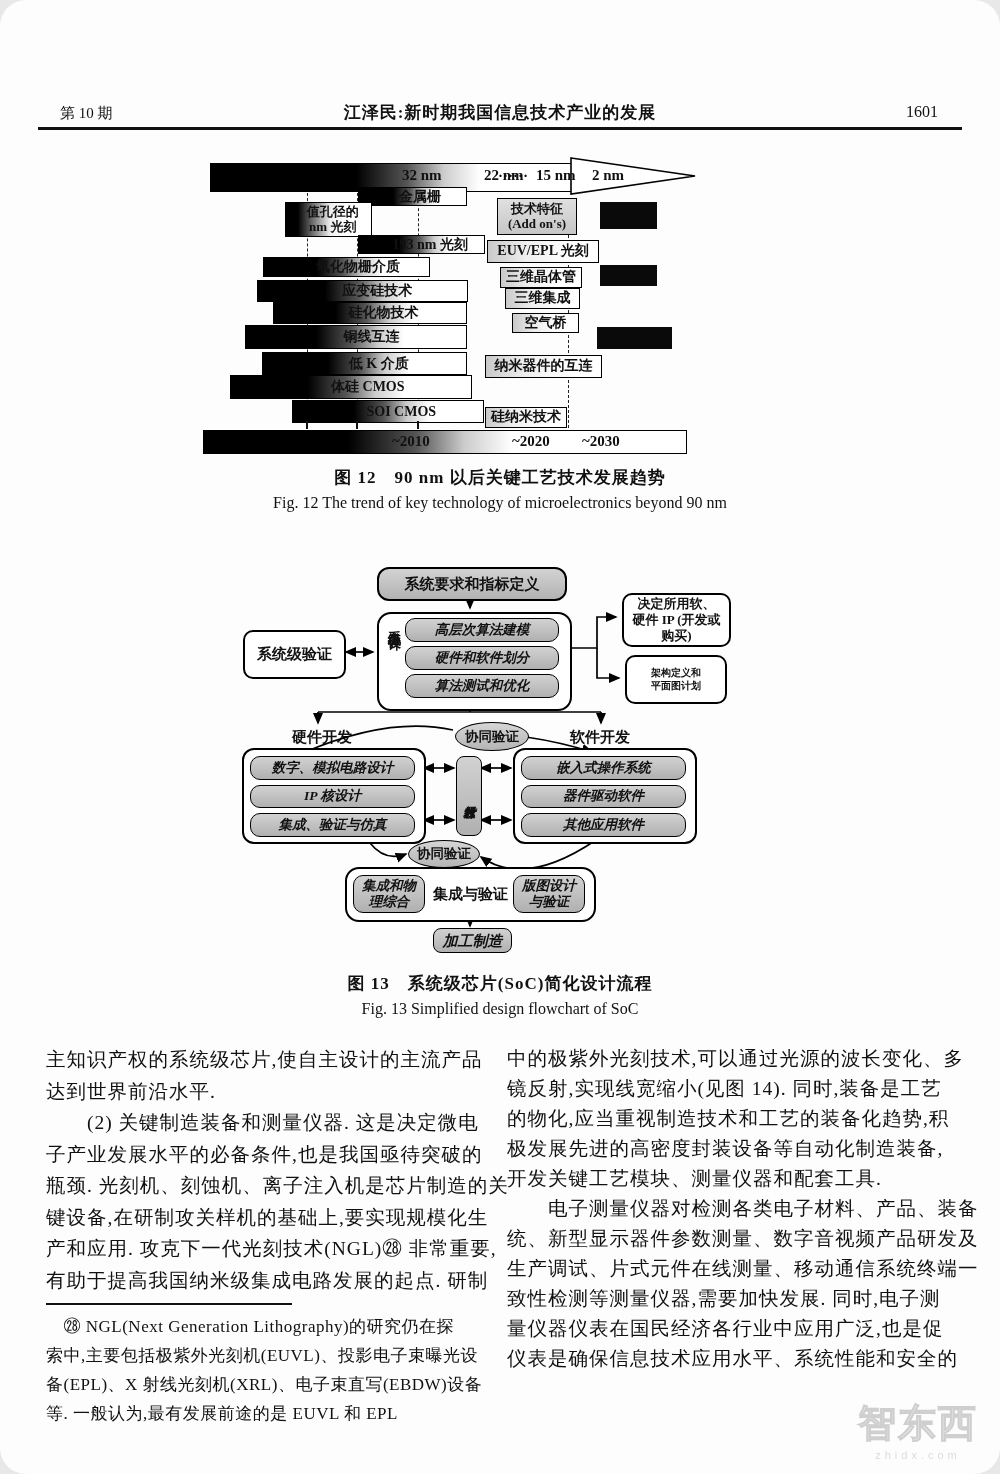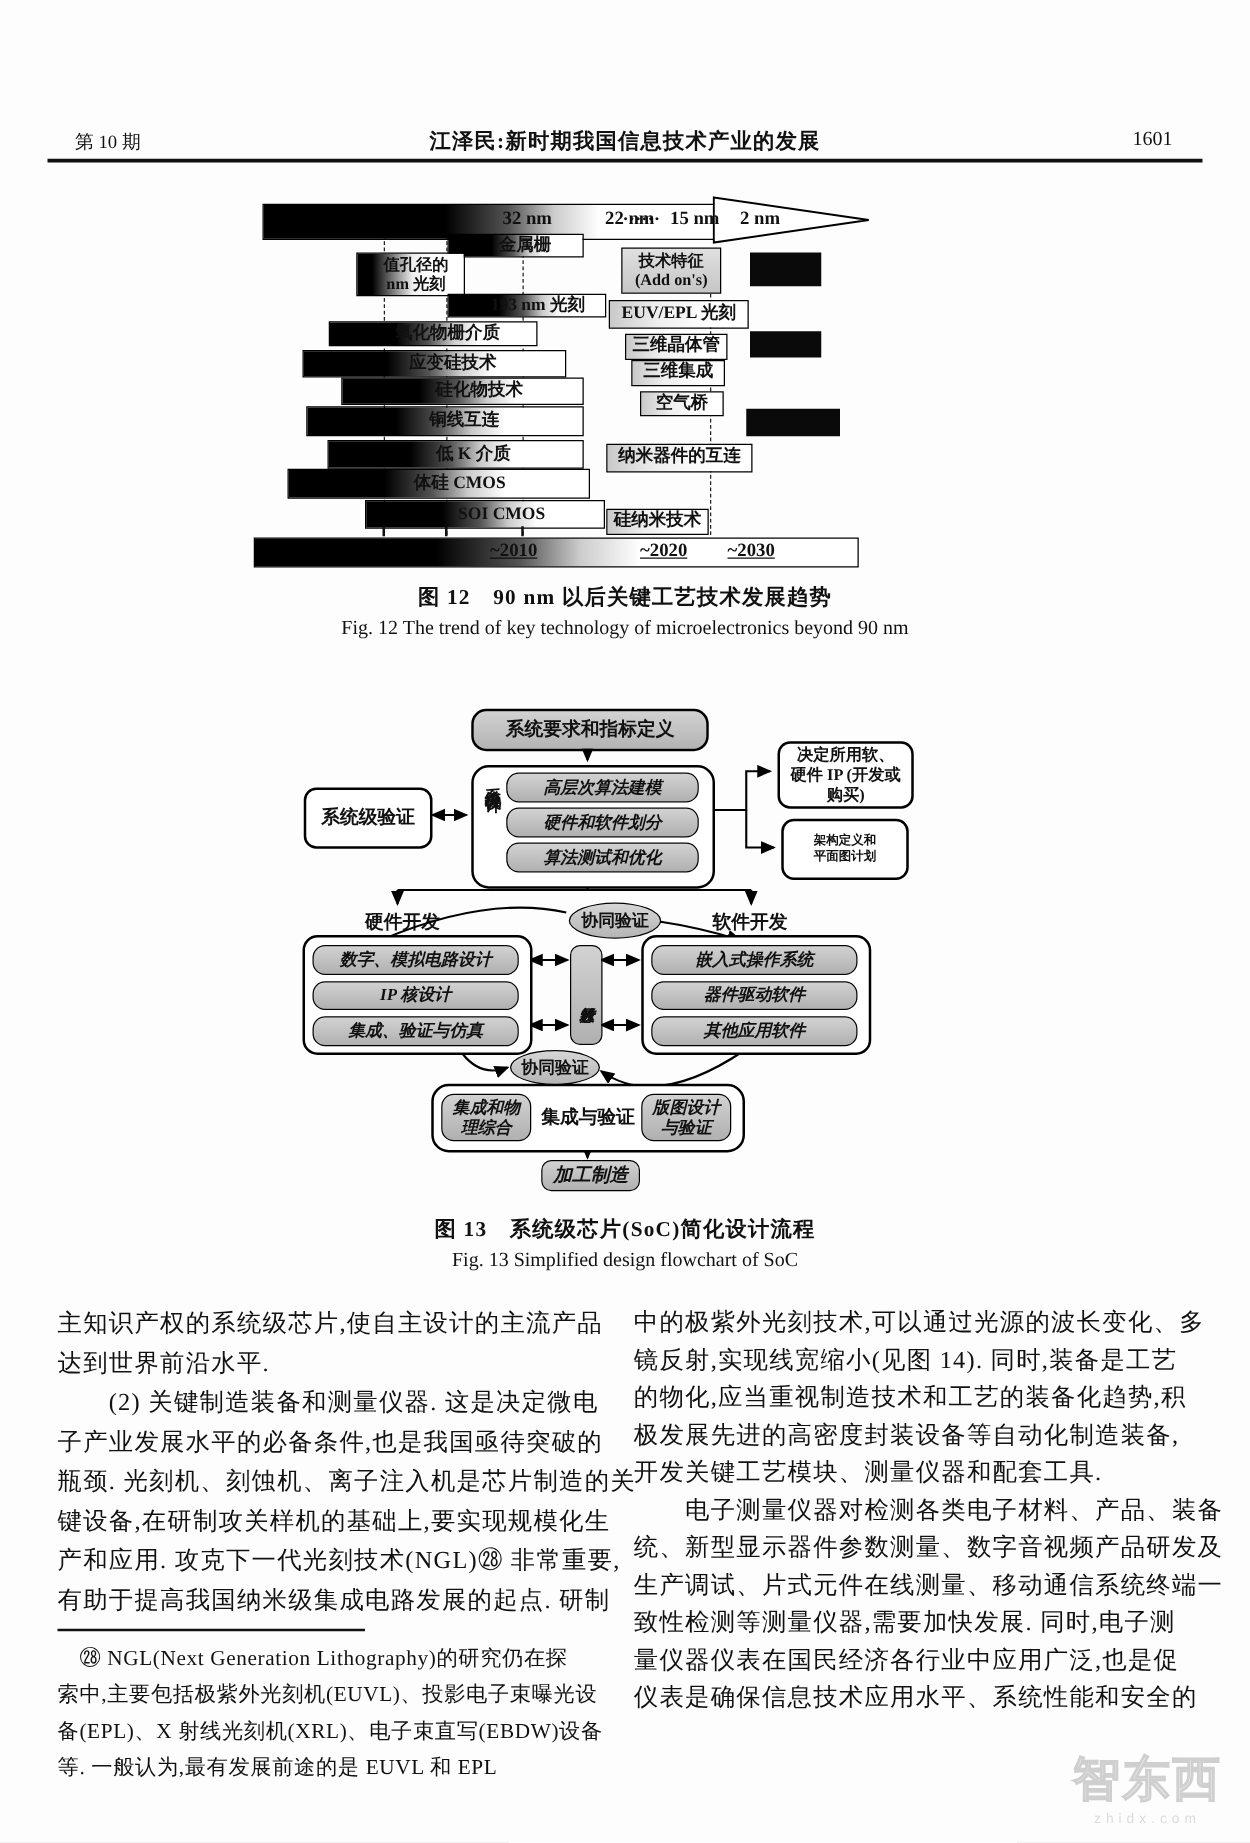--- a/index.html
+++ b/index.html
@@ -1,35 +1,35 @@
 <!DOCTYPE html>
 <html><head>
 <meta charset="utf-8">
 <style>
   html,body{margin:0;padding:0;background:#e8e8e8;}
   .page{position:relative;width:1000px;height:1474px;background:#fdfdfd;margin:0 auto;
-        font-family:"Liberation Serif","DejaVu Serif",serif;color:#111;overflow:hidden;}
+        font-family:"Liberation Serif","DejaVu Serif",serif;color:#111;overflow:hidden;border-radius:26px;}
   .abs{position:absolute;}
   
   .hdr-issue{left:60px;top:104px;font-size:15px;}
   .hdr-title{left:0;right:0;top:101px;text-align:center;font-size:17px;font-weight:700;letter-spacing:1px;}
   .hdr-page{right:62px;top:103px;font-size:16px;}
   .hdr-rule{left:38px;top:127px;width:924px;height:3px;background:#111;}
   
   .bar{position:absolute;border:1px solid #000;display:flex;align-items:center;justify-content:center;
        background:linear-gradient(90deg,#000 0%,#000 32%,#555 48%,#ccc 60%,#fff 72%);}
   .bar .lbl{font-size:14px;font-weight:700;white-space:pre-line;text-align:center;line-height:1.1;padding-left:14%;}
   .sidebox{position:absolute;border:1.5px solid #000;display:flex;align-items:center;justify-content:center;
        background:linear-gradient(90deg,#c9c9c9,#efefef 35%,#fff 75%);}
   .sidebox .lbl{font-size:14px;font-weight:700;white-space:pre-line;text-align:center;line-height:1.15;}
   .blackblock{position:absolute;background:#0a0a0a;}
   .dashline{position:absolute;width:0;border-left:1.5px dashed #222;}
   .tick{position:absolute;width:2px;height:8px;background:#111;}
   .arrowlabel{position:absolute;font-size:15px;font-weight:700;}
-  .tl-label{position:absolute;font-size:15px;font-weight:700;text-decoration:underline;}
+  .tl-label{position:absolute;font-size:15px;font-weight:700;}
   .caption-cn{position:absolute;left:0;right:0;text-align:center;font-size:17px;font-weight:700;letter-spacing:1px;}
   .caption-en{position:absolute;left:0;right:0;text-align:center;font-size:16px;}
   
   .fc-box{position:absolute;border:2px solid #000;border-radius:12px;display:flex;align-items:center;justify-content:center;background:#fff;}
   .fc-gray{background:linear-gradient(180deg,#d2d2d2,#b3b3b3);}
   .fc-box .lbl{font-size:14px;font-weight:700;text-align:center;white-space:pre-line;line-height:1.25;}
   .fc-step{position:absolute;border:1.5px solid #000;border-radius:10px;display:flex;align-items:center;justify-content:center;
        background:linear-gradient(180deg,#d2d2d2,#b0b0b0);font-style:italic;}
   .fc-step .lbl{font-size:13.5px;font-weight:700;white-space:pre-line;text-align:center;line-height:1.2;}
   .fc-title{position:absolute;font-size:15px;font-weight:700;}
@@ -86,21 +86,21 @@
     <div class="bar" style="left:285px;top:202px;width:85px;height:33px;background:linear-gradient(90deg,#000 0%,#000 14%,#666 30%,#eee 52%,#fff 70%);">
         <span class="lbl" style="font-size:13px;padding-left:10%;">值孔径的
 nm 光刻</span>
       </div>
     <div class="bar" style="left:358px;top:235px;width:125px;height:17px;">
         <span class="lbl">193 nm 光刻</span>
       </div>
     <div class="bar" style="left:263px;top:257px;width:165px;height:18px;">
         <span class="lbl">氧化物栅介质</span>
       </div>
-    <div class="bar" style="left:242px;top:280px;width:209px;height:20px;">
+    <div class="bar" style="left:257px;top:280px;width:209px;height:20px;">
         <span class="lbl">应变硅技术</span>
       </div>
     <div class="bar" style="left:273px;top:302px;width:192px;height:20px;">
         <span class="lbl">硅化物技术</span>
       </div>
     <div class="bar" style="left:245px;top:325px;width:220px;height:22px;">
         <span class="lbl">铜线互连</span>
       </div>
     <div class="bar" style="left:262px;top:352px;width:203px;height:21px;">
         <span class="lbl">低 K 介质</span>

